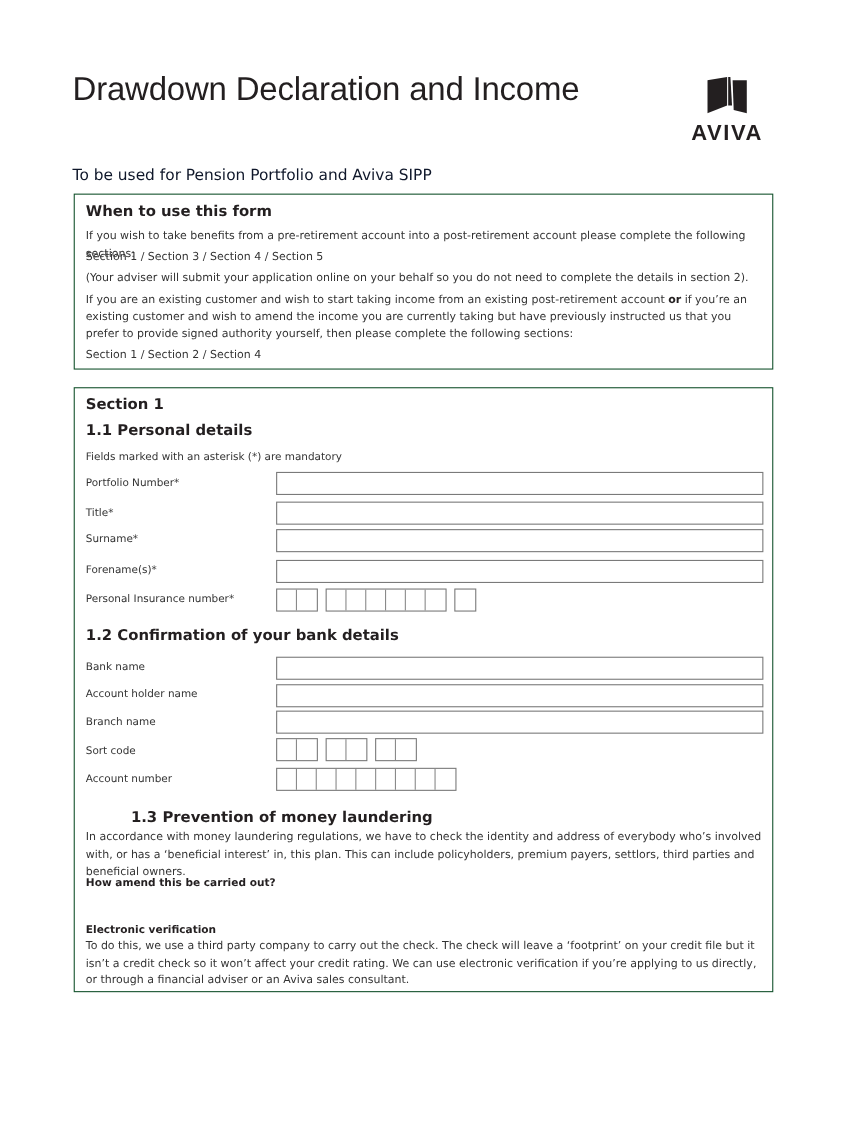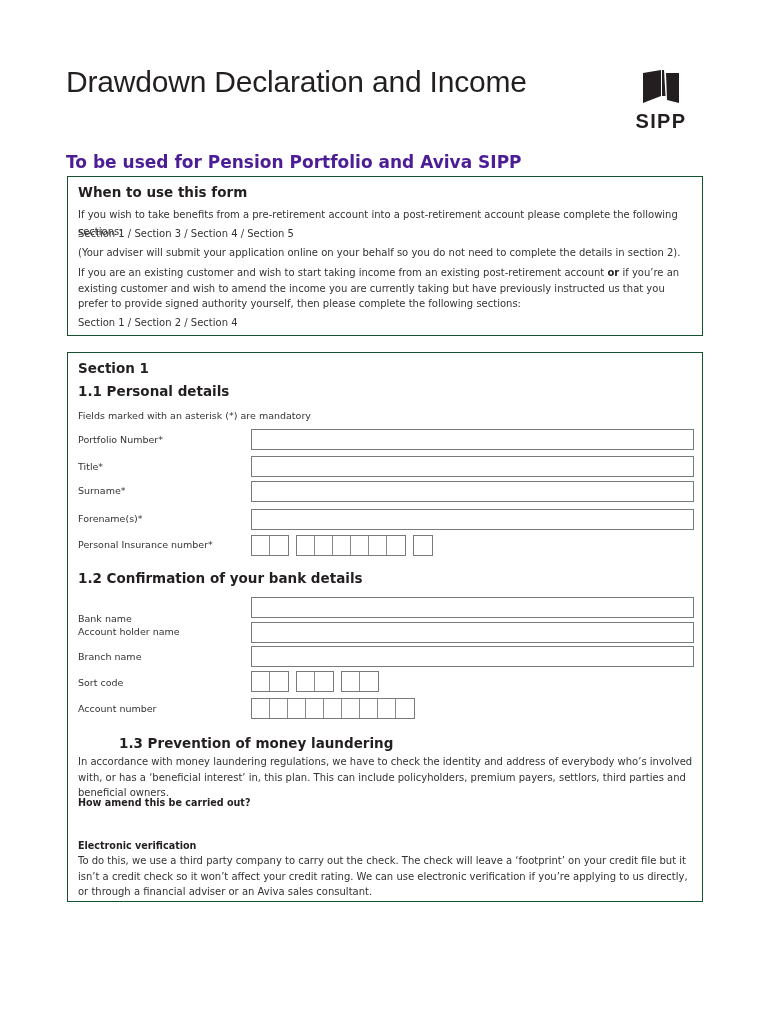--- a/index.html
+++ b/index.html
@@ -2,21 +2,21 @@
 <html><head>
 <meta charset="utf-8">
 <style>
   html, body { margin: 0; padding: 0; background: #ffffff; }
   body { width: 770px; height: 1024px; position: relative; font-family: "DejaVu Sans", "Liberation Sans", sans-serif; color: #231f20; overflow: hidden; }
   .title { position: absolute; left: 66px; top: 64px; font-family: "Liberation Sans", sans-serif; font-weight: 300; font-size: 30px; line-height: 35px; color: #231f20; letter-spacing: -0.2px; }
   .title span { display: block; text-align: right; }
   .logo { position: absolute; left: 617px; top: 70px; width: 88px; height: 62px; }
   .logo svg { position: absolute; left: 26px; top: 0; }
   .logo .wordmark { position: absolute; left: 0; top: 40px; width: 88px; text-align: center; font-family: "Liberation Sans", sans-serif; font-weight: 700; font-size: 20px; letter-spacing: 1.4px; color: #231f20; }
-  .subtitle { position: absolute; left: 66px; top: 152px; font-size: 17px; font-weight: 700; color: #4c1d95; }
+  .subtitle { position: absolute; left: 66px; top: 152px; font-size: 14px; font-weight: 400; color: #0f172a; }
   .box { position: absolute; left: 67px; width: 636px; border: 1px solid #14532d; box-sizing: border-box; }
   .box1 { top: 176px; height: 160px; }
   .box2 { top: 352px; height: 550px; }
   .h2 { position: absolute; left: 10px; font-size: 13.5px; font-weight: 700; color: #231f20; white-space: nowrap; }
   .p { position: absolute; left: 10px; width: 616px; font-size: 10px; line-height: 16.5px; color: #333; }
   .p b { font-weight: 700; color: #231f20; }
   .hb { position: absolute; left: 10px; font-size: 9.6px; font-weight: 700; color: #231f20; }
   .lbl { position: absolute; left: 10px; font-size: 9.5px; color: #333; }
   .field { position: absolute; left: 183px; width: 443px; height: 21px; border: 1px solid #7a7a7a; box-sizing: border-box; background: #fff; }
   .cells { position: absolute; left: 183px; display: flex; }
@@ -30,21 +30,21 @@
 <div class="title">
   <span>Drawdown Declaration and Income</span>
 </div>
 
 <div class="logo">
   <svg width="36" height="36" viewBox="0 0 36 36">
     <path d="M0 3 L18 0 L18 26 L0 33 Z" fill="#231f20"></path>
     <path d="M19 0 L21 0 L22.5 26 L19 26 Z" fill="#231f20"></path>
     <path d="M23 3 L36 3 L36 33 L24 30 Z" fill="#231f20"></path>
   </svg>
-  <div class="wordmark">SIPP</div>
+  <div class="wordmark">AVIVA</div>
 </div>
 
 <div class="subtitle">To be used for Pension Portfolio and Aviva SIPP</div>
 
 <div class="box box1">
   <div class="h2" style="top:7px;">When to use this form</div>
   <div class="p" style="top:30px;">If you wish to take benefits from a pre-retirement account into a post-retirement account please complete the following sections:</div>
   <div class="p" style="top:49px;">Section 1 / Section 3 / Section 4 / Section 5</div>
   <div class="p" style="top:68px;">(Your adviser will submit your application online on your behalf so you do not need to complete the details in section 2).</div>
   <div class="p" style="top:88px; line-height:15.5px;"><span>If you are an existing customer and wish to start taking income from an existing post-retirement account </span><b>or</b><span> if you’re an existing customer and wish to amend the income you are currently taking but have previously instructed us that you prefer to provide signed authority yourself, then please complete the following sections:</span></div>
@@ -82,21 +82,21 @@
         <div class="cell"></div>
         <div class="cell"></div>
       </div>
       <div class="cellgrp">
         <div class="cell"></div>
       </div>
     </div>
 
   <div class="h2" style="top:217px;">1.2 Confirmation of your bank details</div>
 
-  <div class="lbl" style="top:260px;text-align:center;">Bank name</div>
+  <div class="lbl" style="top:248px;text-align:center;">Bank name</div>
   <div class="field" style="top:244px;"></div>
 
   <div class="lbl" style="top:273px;">Account holder name</div>
   <div class="field" style="top:269px;"></div>
 
   <div class="lbl" style="top:298px;">Branch name</div>
   <div class="field" style="top:293px;"></div>
 
   <div class="lbl" style="top:324px;">Sort code</div>
   <div class="cells" style="top:318px;">

